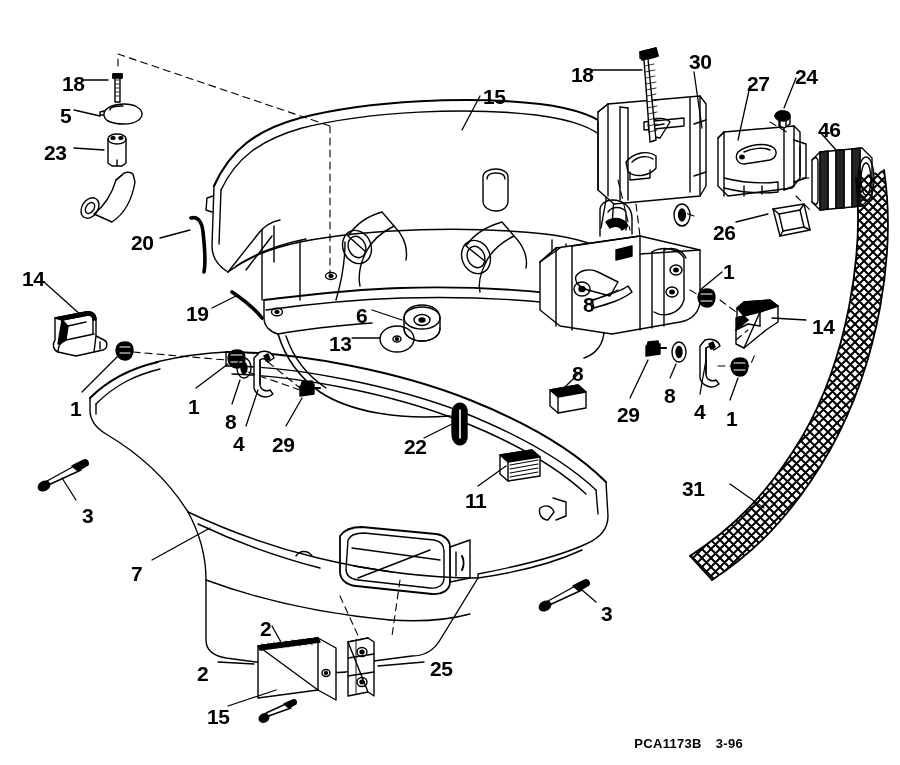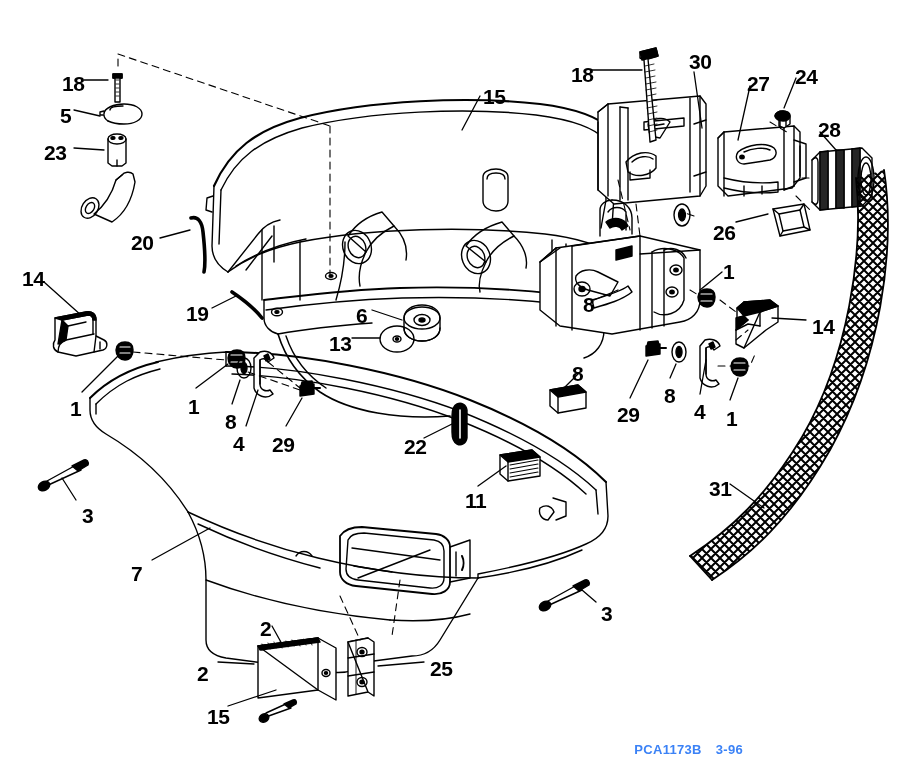--- a/index.html
+++ b/index.html
@@ -16,26 +16,26 @@
     font-weight:bold;
     font-size:21px;
     color:#000;
     line-height:1;
     white-space:nowrap;
     letter-spacing:-0.5px;
     -webkit-font-smoothing:none;
   }
   #drawing-number{
     position:absolute;
-    right:14px;bottom:8px;
+    right:14px;bottom:14px;
     font-family:"Liberation Sans", sans-serif;
     font-weight:bold;
     font-size:13px;
     letter-spacing:0.3px;
-    color:#3b82f6;
+    color:#000000;
     margin-top:25px;
   }
   #drawing-number .rev{margin-left:14px;}
 </style>
 </head>
 <body>
 
 <div id="stage">
 
   <svg width="900" height="765" viewBox="0 0 900 765" fill="none" stroke="#000" stroke-width="1.4" stroke-linecap="round" stroke-linejoin="round">
@@ -582,29 +582,29 @@
   <div class="callout" style="left:356px;top:305px">6</div>
   <div class="callout" style="left:329px;top:333px">13</div>
   <div class="callout" style="left:404px;top:436px">22</div>
   <div class="callout" style="left:465px;top:490px">11</div>
   <div class="callout" style="left:601px;top:603px">3</div>
   <div class="callout" style="left:483px;top:86px">15</div>
   <div class="callout" style="left:571px;top:64px">18</div>
   <div class="callout" style="left:689px;top:51px">30</div>
   <div class="callout" style="left:747px;top:73px">27</div>
   <div class="callout" style="left:795px;top:66px">24</div>
-  <div class="callout" style="left:818px;top:119px">28</div>
+  <div class="callout" style="left:818px;top:119px">46</div>
   <div class="callout" style="left:713px;top:222px">26</div>
   <div class="callout" style="left:583px;top:294px">8</div>
   <div class="callout" style="left:723px;top:261px">1</div>
   <div class="callout" style="left:812px;top:316px">14</div>
   <div class="callout" style="left:572px;top:363px">8</div>
   <div class="callout" style="left:617px;top:404px">29</div>
   <div class="callout" style="left:664px;top:385px">8</div>
   <div class="callout" style="left:694px;top:401px">4</div>
   <div class="callout" style="left:726px;top:408px">1</div>
-  <div class="callout" style="left:709px;top:478px">31</div>
+  <div class="callout" style="left:682px;top:478px">31</div>
 
   <div id="drawing-number">
     <span>PCA1173B</span><span class="rev">3-96</span>
   </div>
 
 </div>
 
 </body></html>

